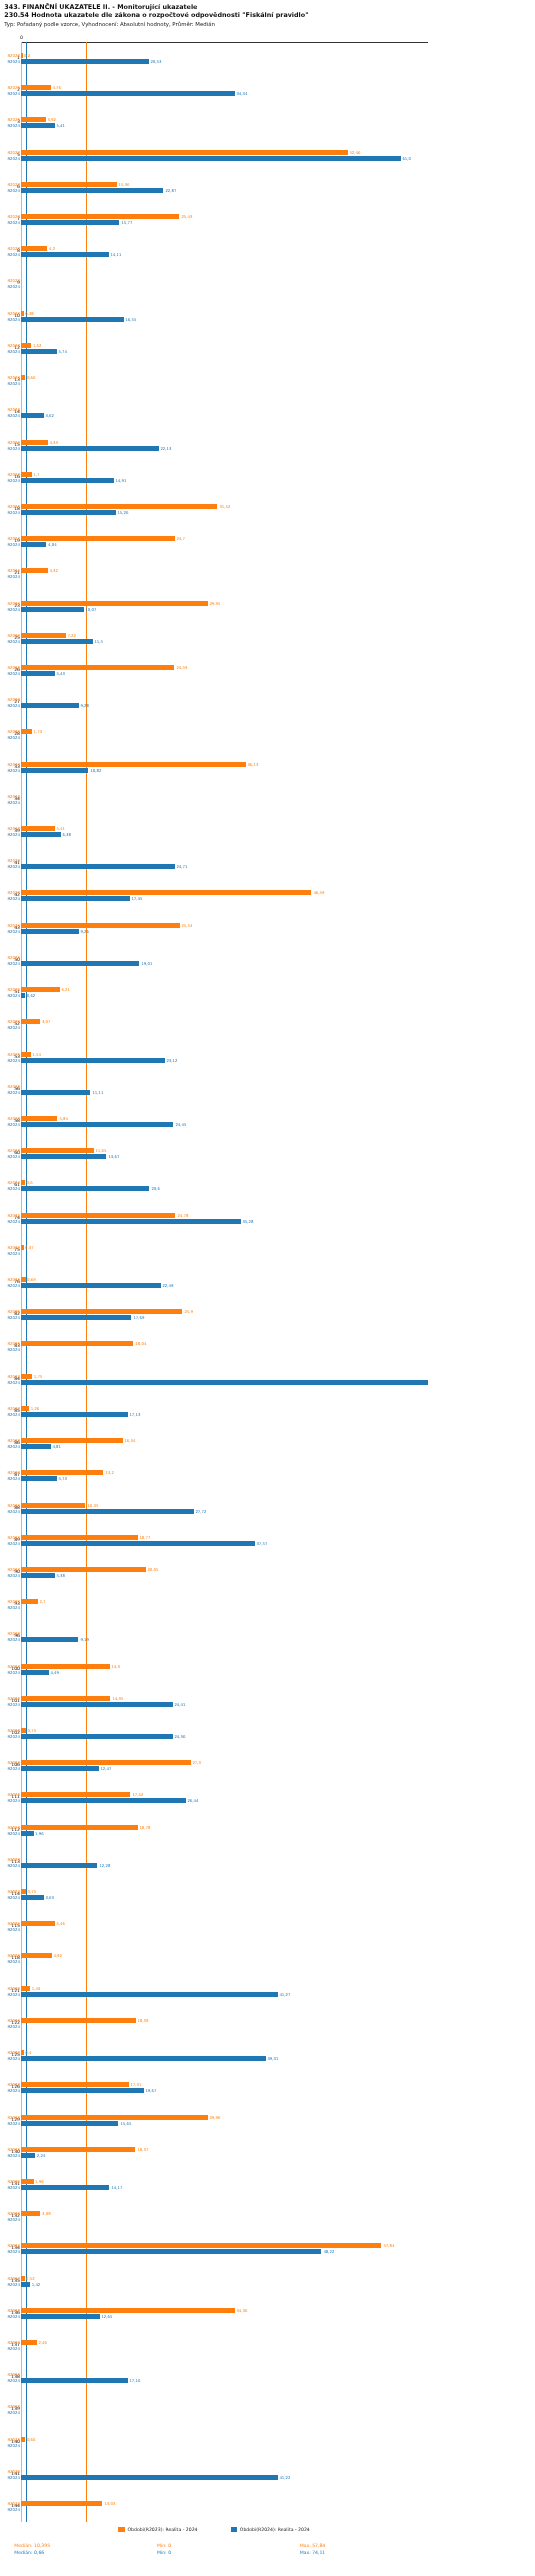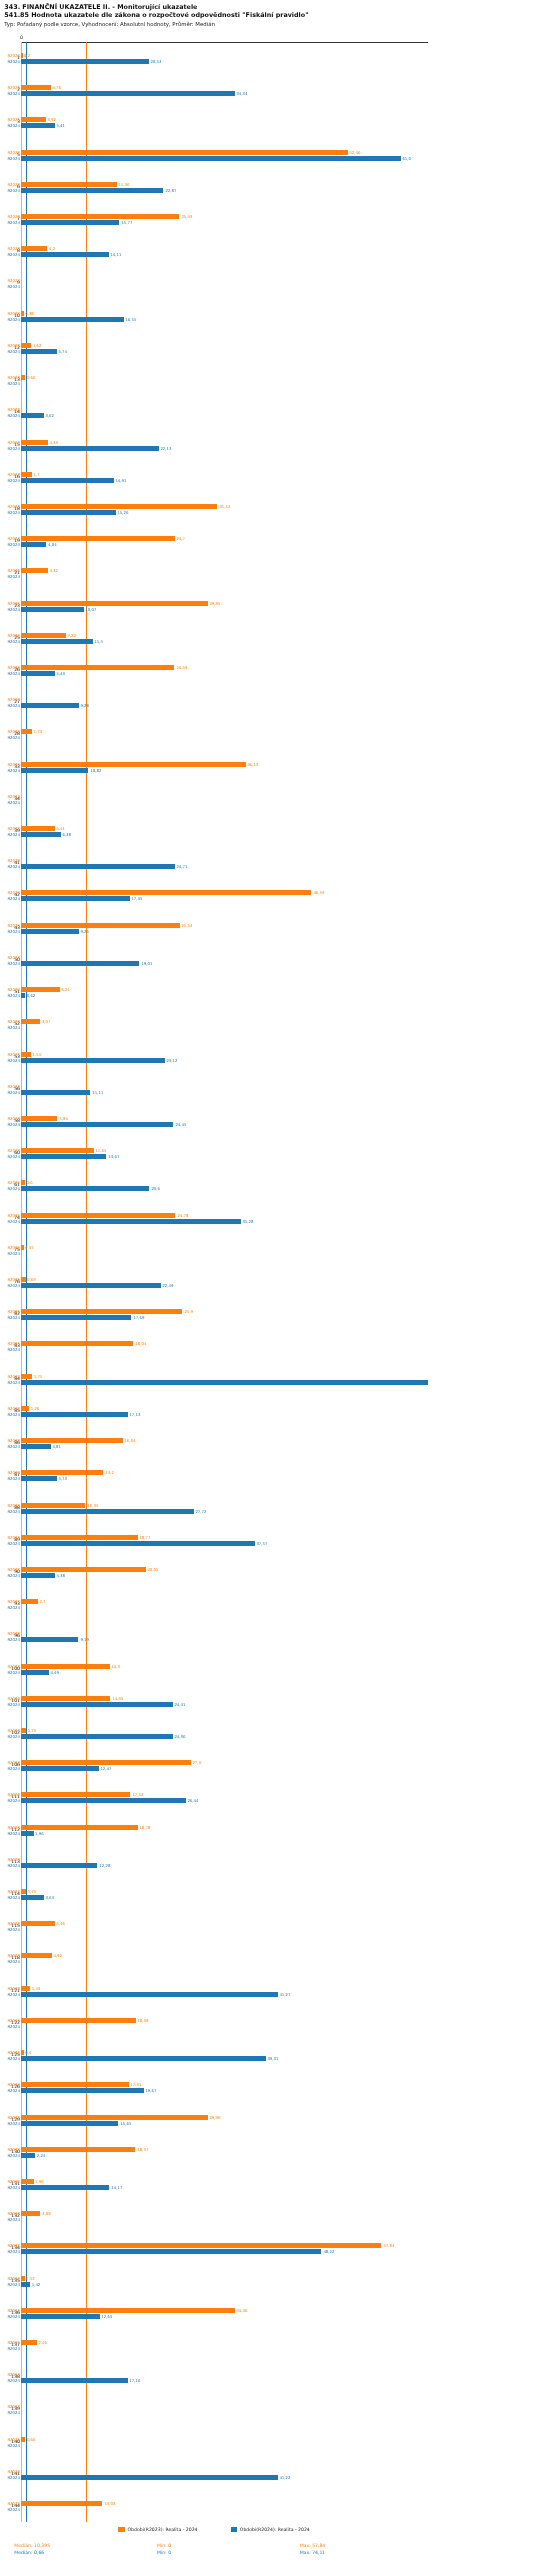--- a/index.html
+++ b/index.html
@@ -171,21 +171,21 @@
   .stats-cell.orange { color: #ff7f0e; }
   .stats-cell.blue { color: #1f77b4; }
 </style>
 </head>
 <body>
 
 <div class="page">
 
   <div class="hdr">
     <div class="hdr-title">343. FINANČNÍ UKAZATELE II. - Monitorující ukazatele</div>
-    <div class="hdr-sub">541.85 Hodnota ukazatele dle zákona o rozpočtové odpovědnosti "Fiskální pravidlo"</div>
+    <div class="hdr-sub">230.54 Hodnota ukazatele dle zákona o rozpočtové odpovědnosti "Fiskální pravidlo"</div>
     <div class="hdr-meta">Typ: Pořadaný podle vzorce, Vyhodnocení: Absolutní hodnoty, Průměr: Medián</div>
   </div>
 
   <div class="plot" id="plot" style="position: absolute; left: 0px; top: 34px; width: 536px; height: 2487px;">
     <div class="axis-top" id="axis-top" style="height: 7.1px;">
         <div class="axis-tick-label" style="left: 21.4px;">0</div>
         <div class="axis-line" style="top: 6.4px; left: 21.4px; right: 29px;"></div>
       </div>
     <div class="rows" id="rows" style="position: absolute; left: 0px; top: 7.1px; width: 536px; height: 2480px;">
         <div class="refline median" style="left: 25.5px; background: rgb(31, 119, 180);"></div>

